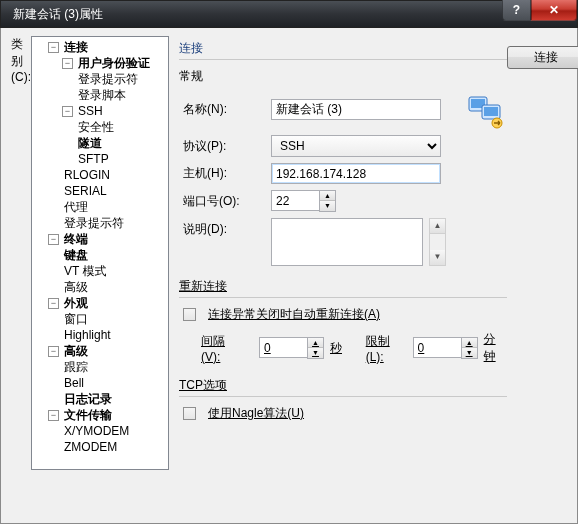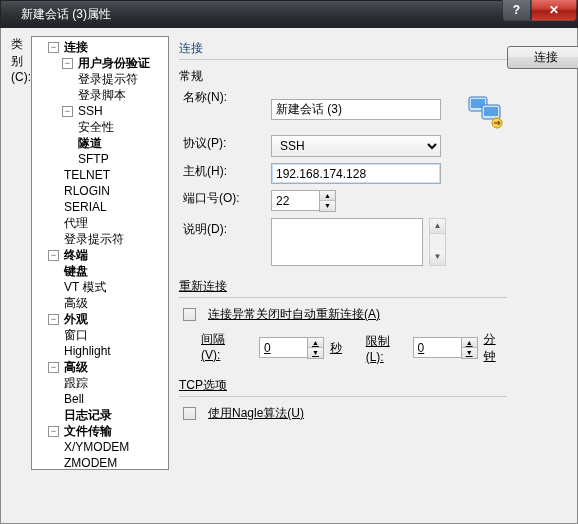--- a/index.html
+++ b/index.html
@@ -6,21 +6,21 @@
   html, body { margin: 0; padding: 0; }
   body { width: 578px; height: 524px; background: #fff; overflow: hidden; }
 
   
   .titlebar {
     height: 28px;
     background: linear-gradient(to bottom, #4a4f55 0%, #2f3237 50%, #1f2226 100%);
     display: flex;
     align-items: center;
     color: #fff;
-    padding-left: 20px;
+    padding-left: 12px;
     position: relative;
     border: 1px solid #222;
     font-size: 12px;
   }
   .titlebar .winbtns {
     position: absolute;
     right: 0;
     top: -1px;
     display: flex;
     height: 21px;
@@ -79,21 +79,21 @@
   .indent1 { padding-left: 14px; }
   .indent2 { padding-left: 28px; }
   .indent3 { padding-left: 42px; }
 
   .right-pane { flex: 1; display: flex; flex-direction: column; padding-top:4px;}
 
   .section-title { color:#1a3e7b; padding: 0 0 2px 0; }
   .section-line { border: none; border-top: 1px solid #c9c9c9; margin: 0 0 8px 0; }
 
   .form-grid { display:flex; flex-direction:column; gap:6px; padding-left:4px; }
-  .form-row { display:flex; align-items:flex-start; }
+  .form-row { display:flex; align-items:center; }
   .form-row .flabel { width: 72px; }
   .form-row .control-cell { flex:1; display:flex; align-items:center; gap:6px;padding-left:16px;}
 
   input[type=text], select, textarea, .spinner input {
     border: 1px solid #abadb3;
     background: #fff;
     height: 21px;
     padding: 1px 4px;
     font-size: 12px;
   }
@@ -199,25 +199,20 @@
                   </li>
                 <li>
                     <div class="row indent3">
                       <span class="lbl">SFTP</span>
                     </div>
                   </li>
               </ul>
             </li>
             <li>
                 <div class="row indent2">
-                  <span class="lbl">TELNET</span>
-                </div>
-              </li>
-            <li>
-                <div class="row indent2">
                   <span class="lbl">RLOGIN</span>
                 </div>
               </li>
             <li>
                 <div class="row indent2">
                   <span class="lbl">SERIAL</span>
                 </div>
               </li>
             <li>
                 <div class="row indent2">

